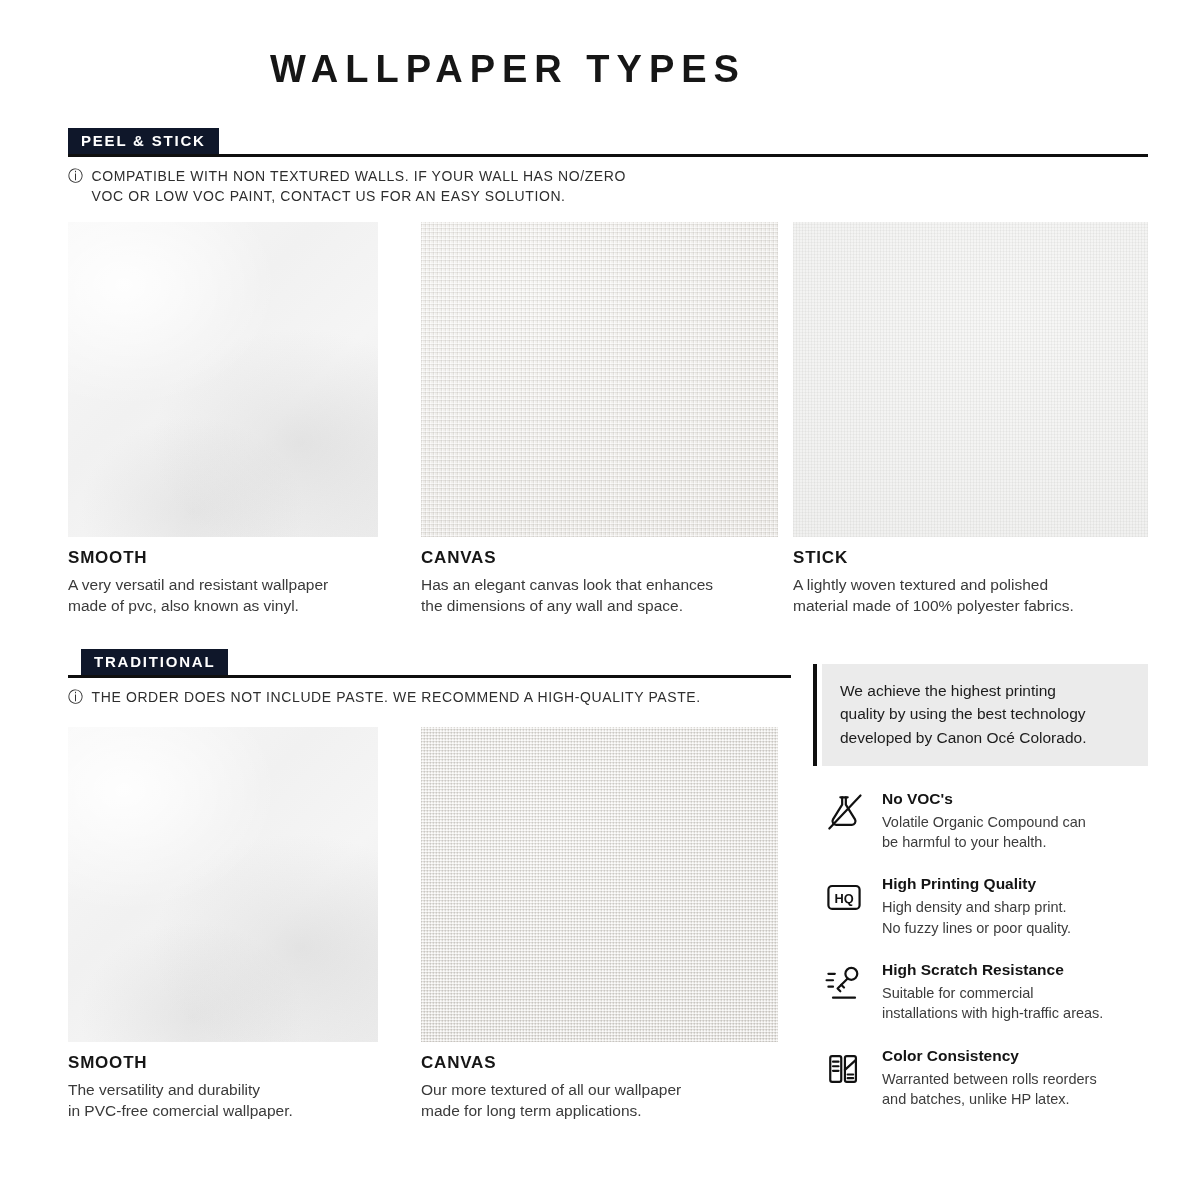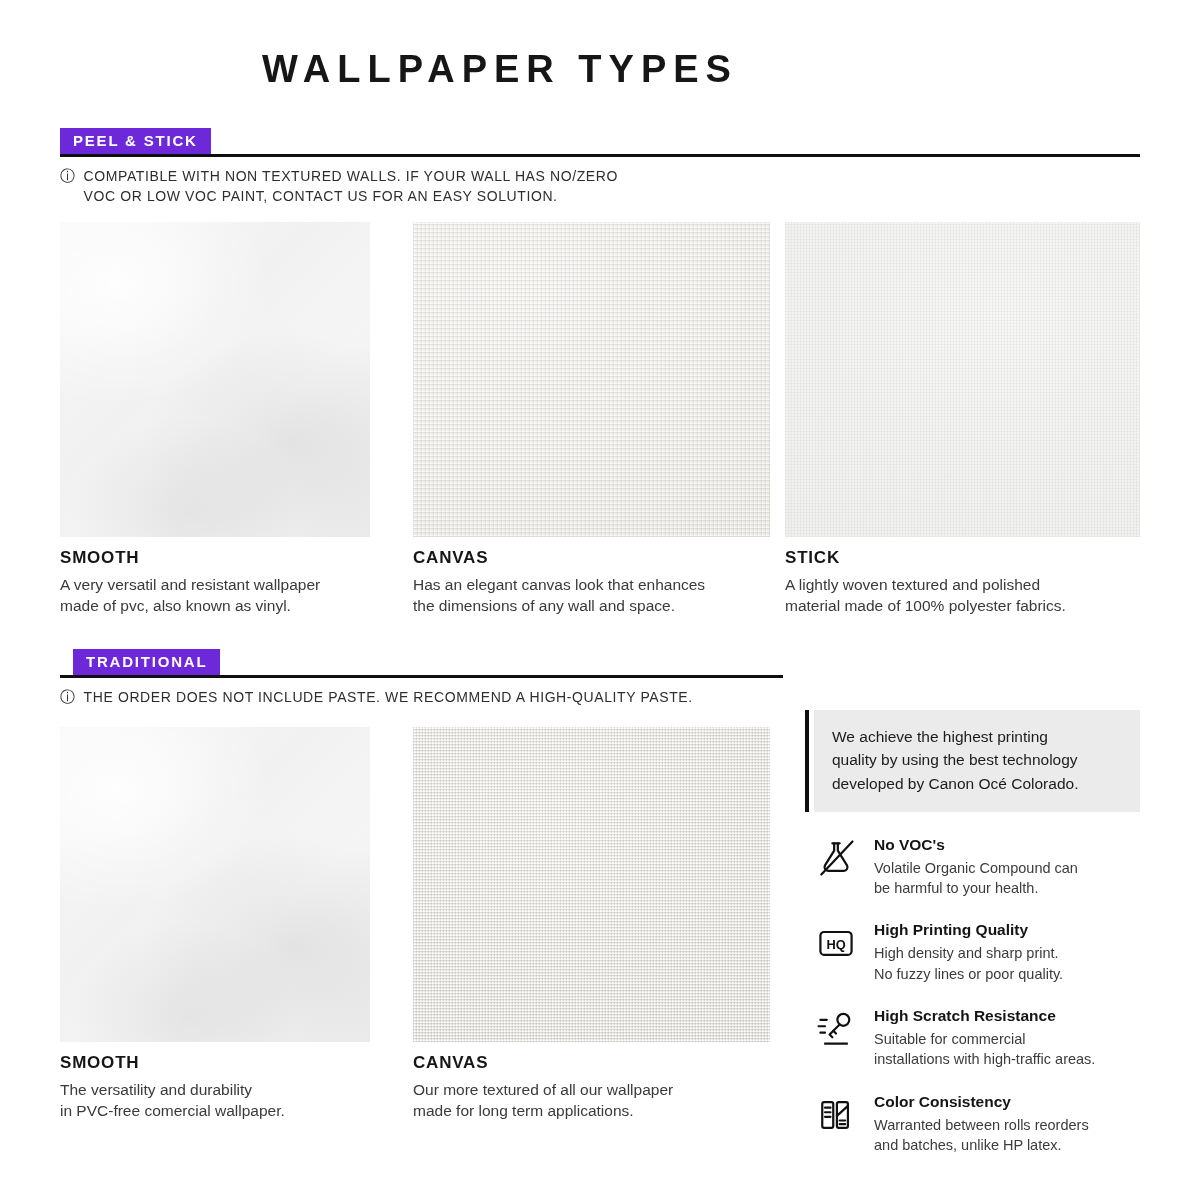--- a/index.html
+++ b/index.html
@@ -1,26 +1,26 @@
 <!DOCTYPE html>
 <html><head>
 <meta charset="utf-8">
 <style>
   html,body{margin:0;padding:0;background:#fff;}
   .page{position:relative;width:1168px;height:1200px;background:#ffffff;overflow:hidden;
-        font-family:"Liberation Sans",sans-serif;color:#1a1a1a;}
+        font-family:"Liberation Sans",sans-serif;color:#1a1a1a;margin-left:8px;}
   .pre{white-space:pre-line;}
 
   
   .title{position:absolute;top:48px;left:0;width:1000px;text-align:center;
          font-size:38px;font-weight:600;letter-spacing:7px;color:#161616;}
 
   
   .section-header{position:absolute;border-bottom:3px solid #0f0f0f;}
-  .section-header .label{display:inline-block;background:#6d28d9;color:#ffffff;
+  .section-header .label{display:inline-block;background:#0f172a;color:#ffffff;
         font-size:15px;font-weight:700;letter-spacing:1.8px;padding:4px 13px 5px 13px;}
   .header1{left:60px;top:128px;width:1080px;}
   .header2{left:60px;top:649px;width:710px;padding-left:13px;}
 
   
   .note{position:absolute;display:flex;gap:8px;align-items:flex-start;
         font-size:14px;letter-spacing:0.6px;color:#2e2e2e;line-height:1.45;}
   .note1{left:60px;top:166px;width:620px;}
   .note2{left:60px;top:687px;width:710px;}
   .info-glyph{font-size:15px;line-height:1.35;color:#2e2e2e;}
@@ -60,21 +60,21 @@
     background-color:#efeeec;
     background-image:
       repeating-linear-gradient(0deg, rgba(120,115,105,0.17) 0 1px, rgba(255,255,255,0.55) 1px 2px, rgba(0,0,0,0) 2px 3px),
       repeating-linear-gradient(90deg, rgba(120,115,105,0.17) 0 1px, rgba(255,255,255,0.55) 1px 2px, rgba(0,0,0,0) 2px 3px),
       radial-gradient(100% 90% at 40% 30%, #f4f3f1 0%, #e9e7e4 100%);
   }
   .sw-name{margin-top:11px;font-size:17px;font-weight:700;letter-spacing:0.8px;color:#161616;}
   .sw-desc{margin-top:7px;font-size:15.5px;line-height:1.35;color:#3a3a3a;}
 
   
-  .side{position:absolute;left:805px;top:710px;width:335px;}
+  .side{position:absolute;left:805px;top:664px;width:335px;}
   .quote{position:relative;margin-left:9px;background:#ebebeb;padding:15px 18px 17px 18px;
          font-size:15.5px;line-height:1.5;color:#1c1c1c;}
   .quote::before{content:"";position:absolute;left:-9px;top:0;bottom:0;width:4px;background:#0f0f0f;}
   .features{margin-top:24px;margin-left:9px;display:flex;flex-direction:column;gap:23px;}
   .feature{display:flex;gap:16px;align-items:flex-start;}
   .f-icon{flex:0 0 44px;width:44px;height:44px;}
   .f-icon svg{width:44px;height:44px;display:block;}
   .f-title{font-size:15.5px;font-weight:700;color:#141414;margin-bottom:4px;}
   .f-desc{font-size:14.5px;line-height:1.4;color:#3c3c3c;}
 </style>

